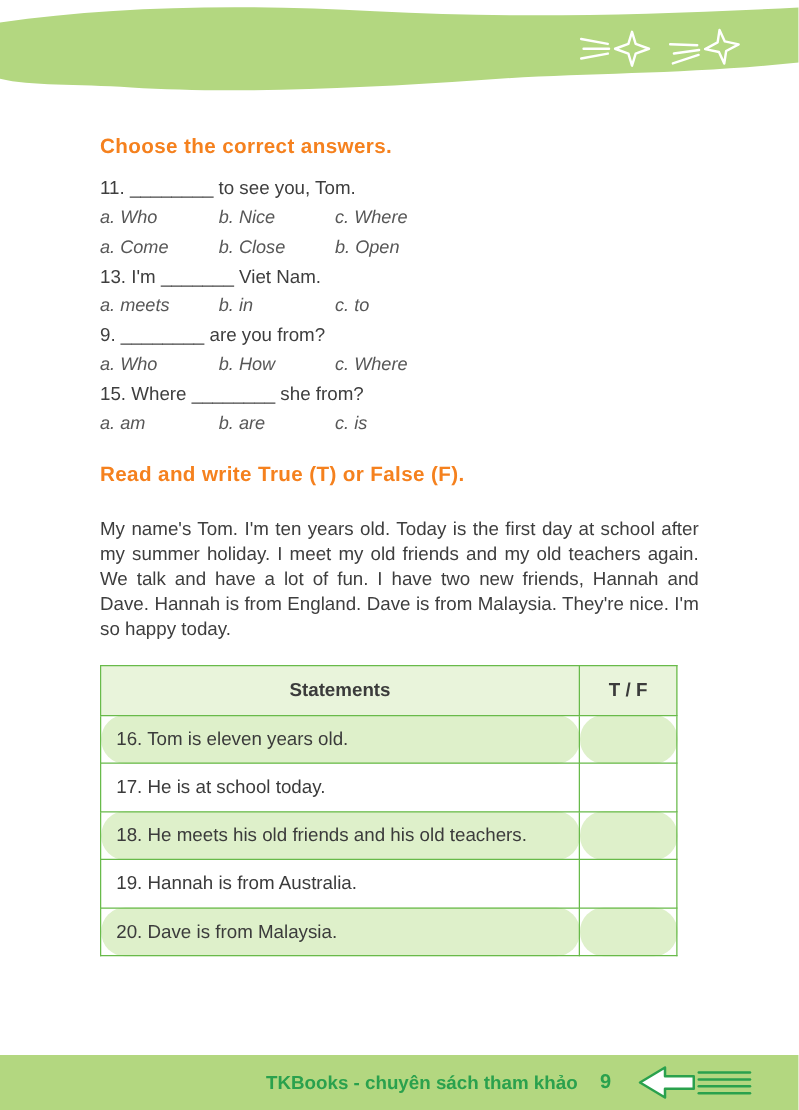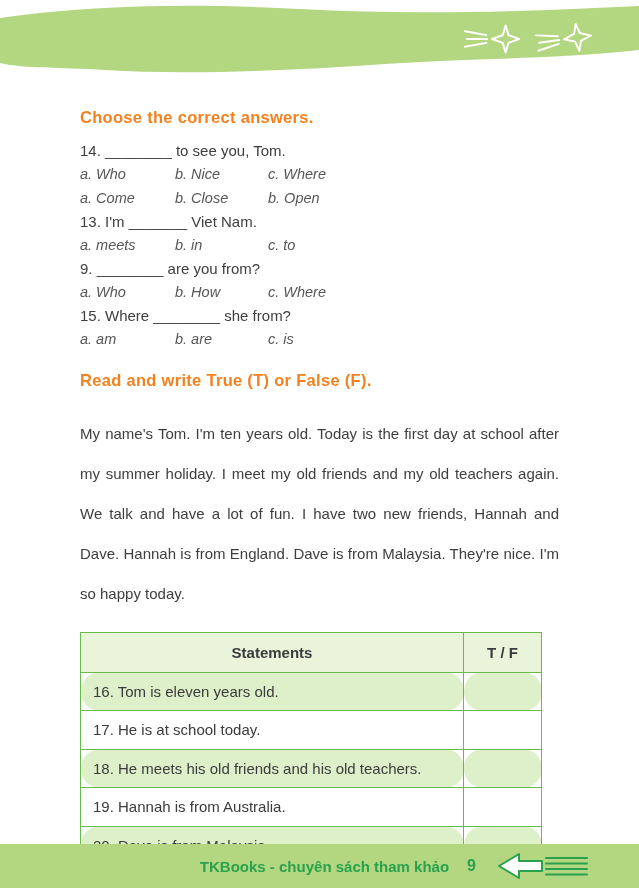--- a/index.html
+++ b/index.html
@@ -47,21 +47,21 @@
     font-size: 14.5px;
     font-style: italic;
     color: #575757;
   }
   .opt-a { width: 95px; }
   .opt-b { width: 93px; }
   .opt-c { flex: 1; }
 
   .passage {
     font-size: 15px;
-    line-height: 40px;
+    line-height: 20px;
     text-align: justify;
     color: #3e3e3e;
     margin: 24px 0 18px 0;
   }
 
   
   table.tf {
     border-collapse: collapse;
     width: 462px;
     font-size: 15px;
@@ -80,21 +80,21 @@
 
   
   .footer-band {
     position: absolute;
     bottom: 0; left: 0;
     width: 639px; height: 44px;
     background: #b3d780;
     display: flex;
     align-items: center;
     justify-content: flex-end;
-    padding-right: 49px;
+    padding-right: 36px;
     gap: 18px;
   }
   .footer-text { color: #2aa14d; font-size: 15px; font-weight: bold; }
   .page-number { color: #2aa14d; font-size: 16px; font-weight: bold; }
   .footer-band svg { display: block; }
 </style>
 </head>
 <body>
 
 <div class="page">
@@ -122,21 +122,21 @@
         </g>
       </svg>
     </div>
   </div>
 
   <div class="content">
 
     <h2 class="section-title">Choose the correct answers.</h2>
 
     <div>
-      <p class="qline">14. ________ to see you, Tom.</p>
+      <p class="qline">11. ________ to see you, Tom.</p>
       <div class="opts">
         <span class="opt-a">a. Who</span>
         <span class="opt-b">b. Nice</span>
         <span class="opt-c">c. Where</span>
       </div>
 
       <div class="opts">
         <span class="opt-a">a. Come</span>
         <span class="opt-b">b. Close</span>
         <span class="opt-c">b. Open</span>

